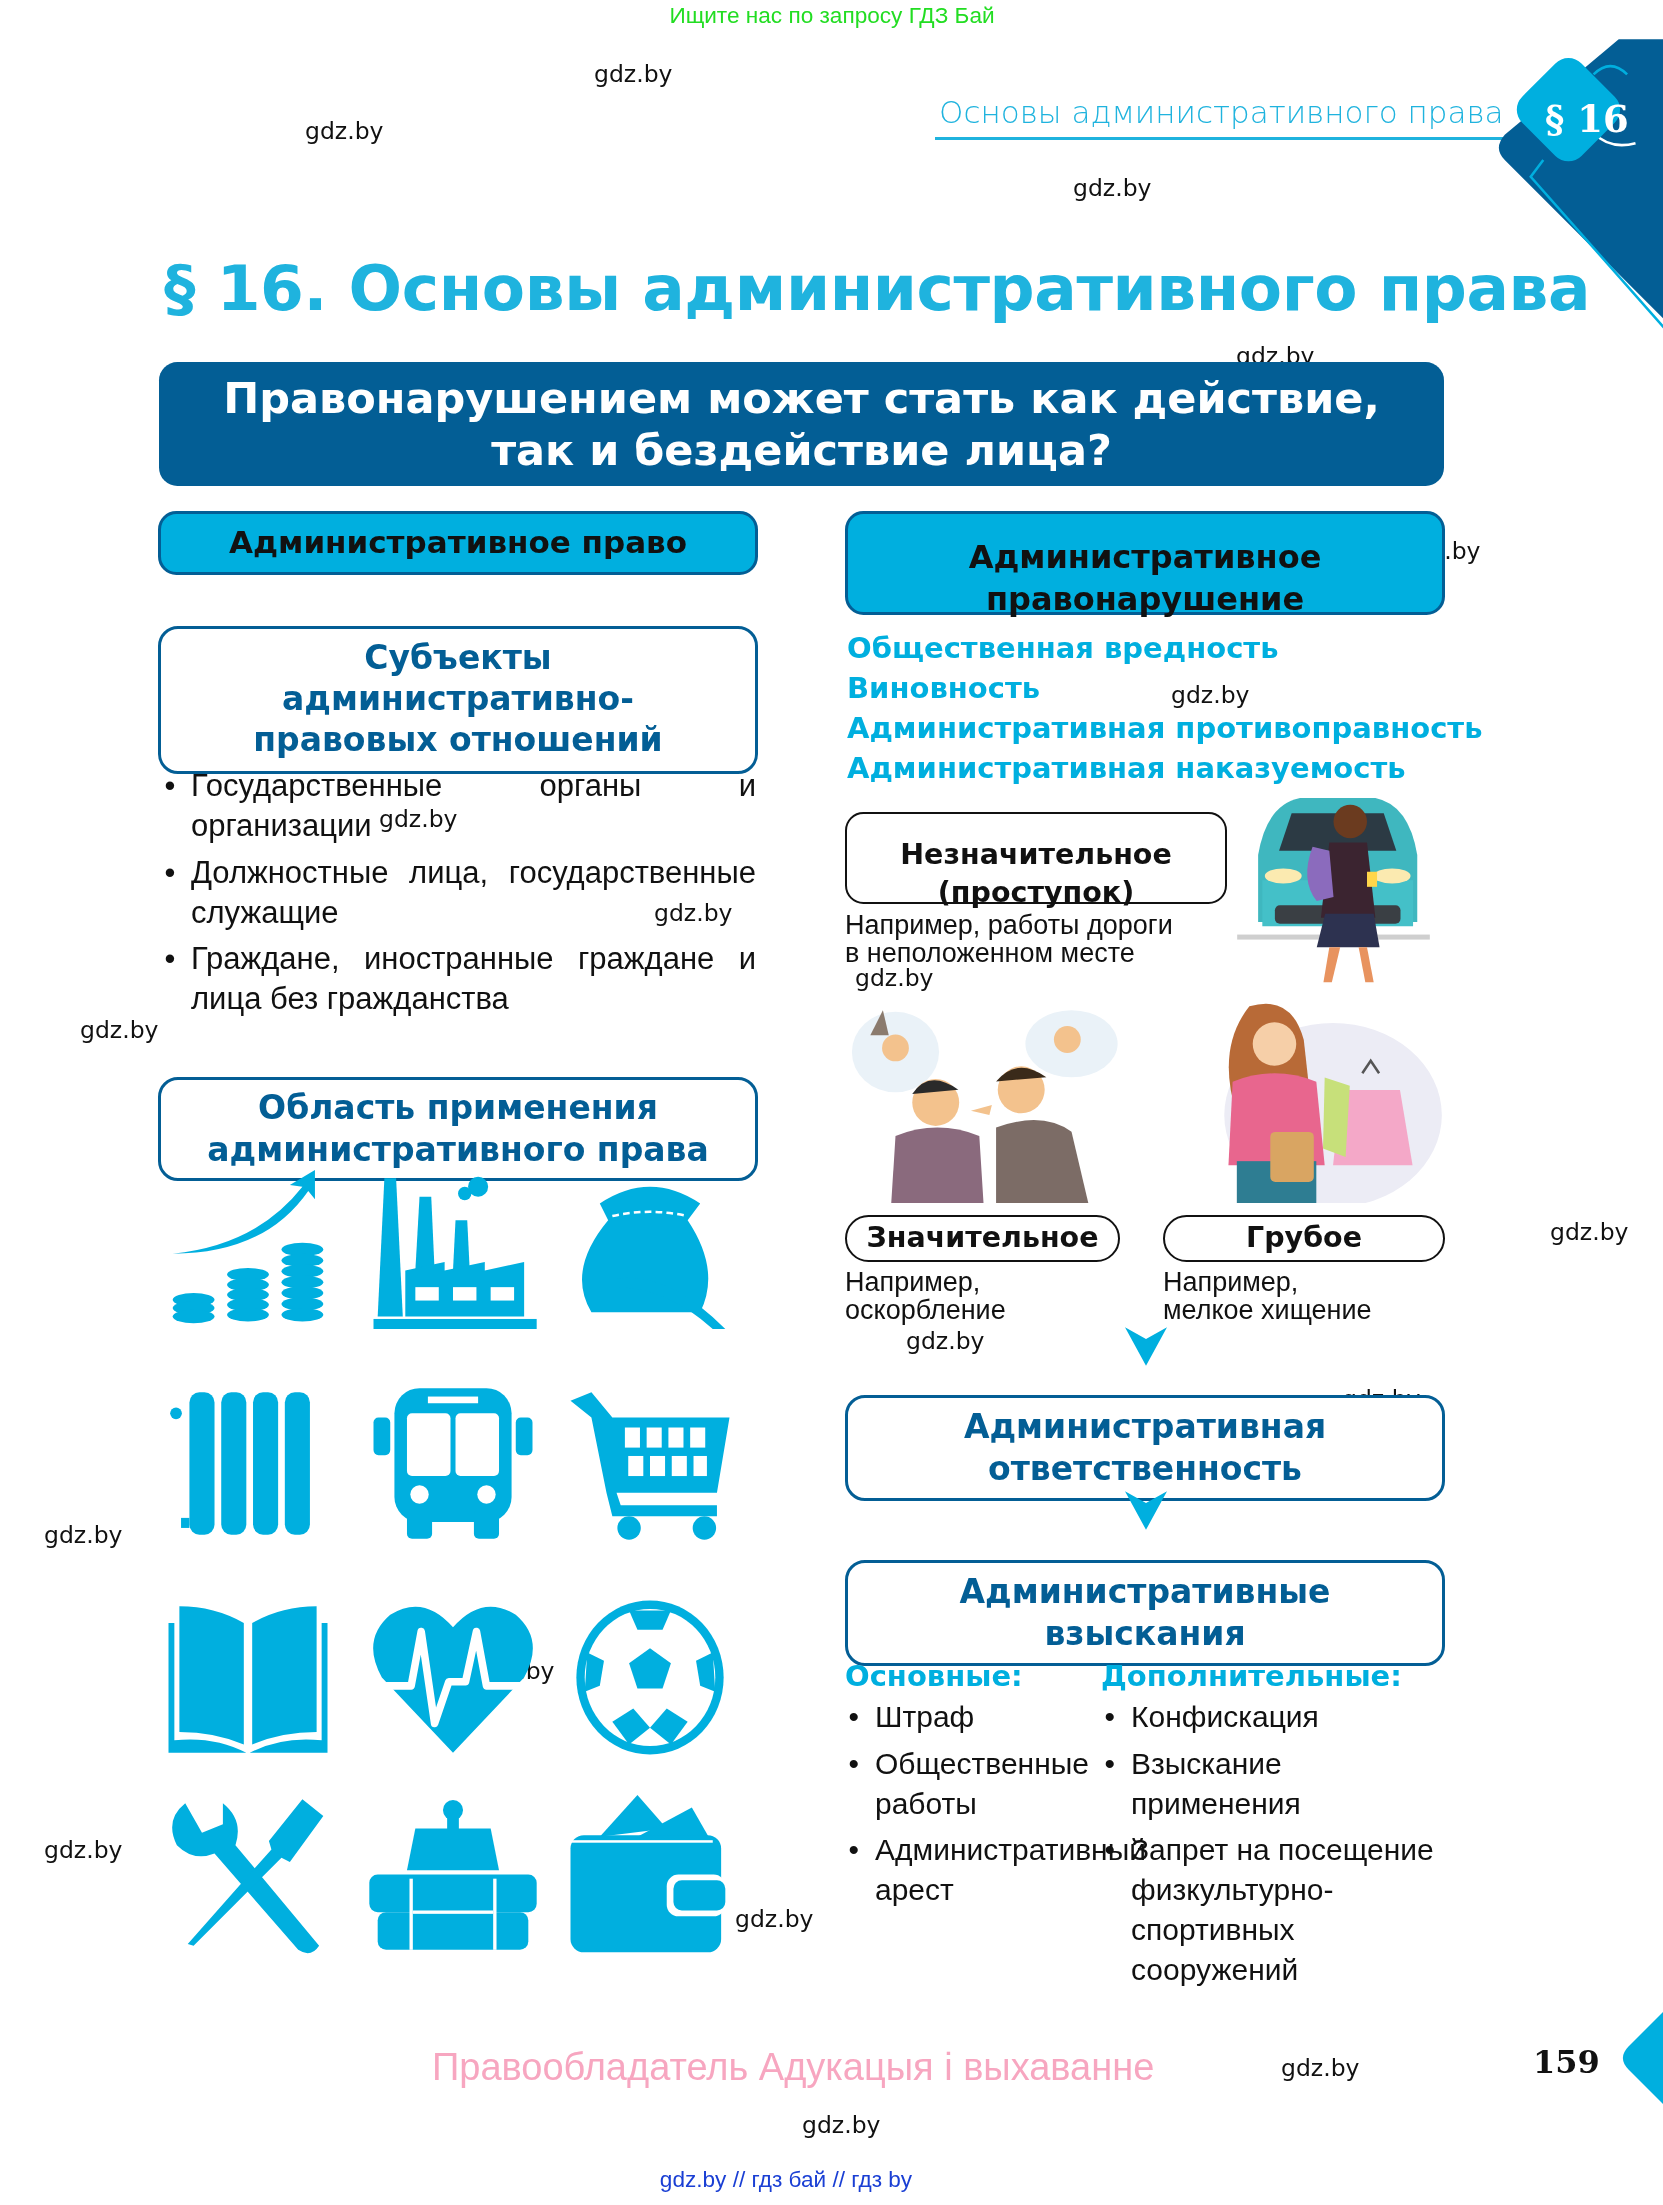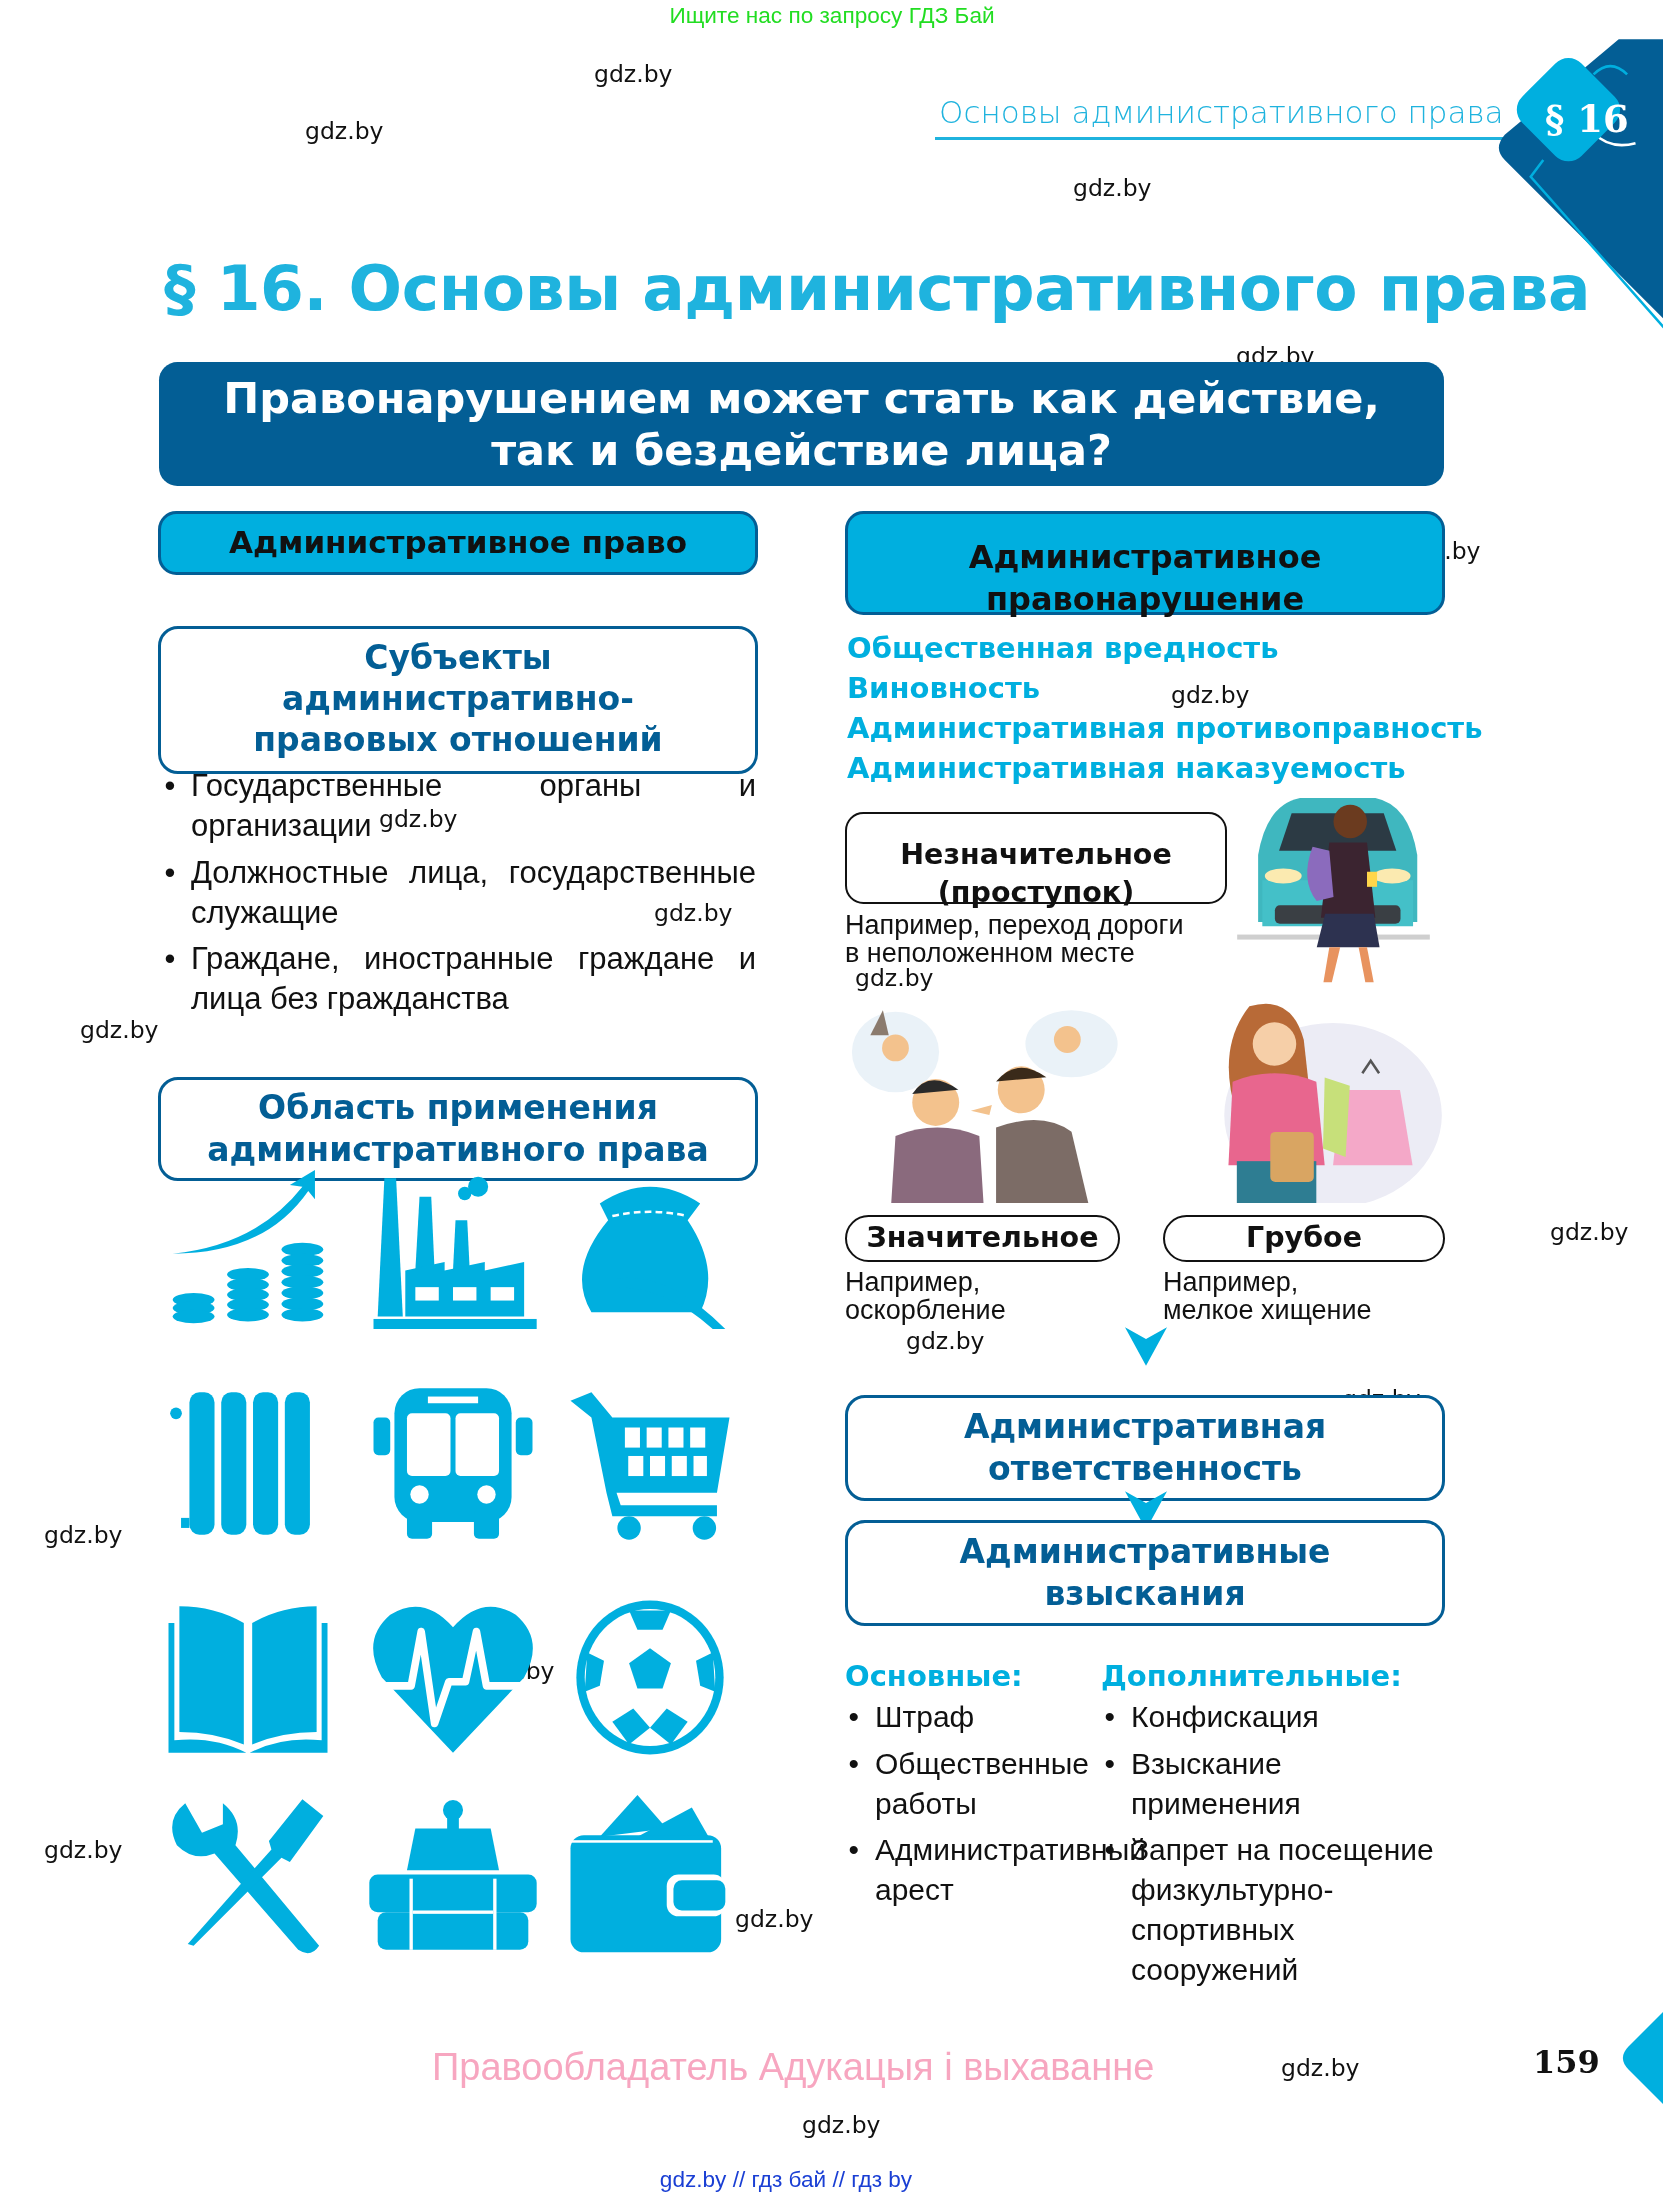--- a/index.html
+++ b/index.html
@@ -278,21 +278,21 @@
 <div class="feat" style="top:631px">Общественная вредность</div>
 <div class="feat" style="top:671px">Виновность</div>
 <div class="feat" style="top:711px">Административная противоправность</div>
 <div class="feat" style="top:751px">Административная наказуемость</div>
 
 <div class="box-black" style="left:845px;top:812px;width:382px;height:92px;font-size:28.5px;line-height:38px;padding-top:22px;">
   <div>Незначительное</div>
   <div>(проступок)</div>
 </div>
 <div class="example" style="left:845px;top:911px;">
-  <div>Например, переход дороги</div>
+  <div>Например, работы дороги</div>
   <div>в неположенном месте</div>
 </div>
 
 <svg class="illus" style="left:1233px;top:788px" width="201" height="201" viewBox="0 0 240 240">
   <rect x="5" y="175" width="230" height="6" fill="#cfcfcf"></rect>
   <path d="M30,160 L30,80 Q40,20 80,12 L170,12 Q210,20 220,80 L220,160 Z" fill="#3fb7bf"></path>
   <path d="M55,75 L70,30 L180,30 L195,75 Z" fill="#2c3a44"></path>
   <path d="M35,165 L35,110 L215,110 L215,165 Z" fill="#44c0c8"></path>
   <rect x="50" y="140" width="150" height="22" rx="6" fill="#3a3f44"></rect>
   <ellipse cx="60" cy="105" rx="22" ry="9" fill="#fbeab0"></ellipse>
@@ -351,21 +351,21 @@
 
 <div class="box-blue" style="left:845px;top:1373px;width:600px;height:106px;font-size:33px;line-height:42px;padding-top:8.4px;">
   <div>Административная</div>
   <div>ответственность</div>
 </div>
 
 <svg class="illus" style="left:1125px;top:1491px" width="42" height="39" viewBox="0 0 50 46">
   <path d="M0,0 L25,14 L50,0 L25,46 Z" fill="#00afdf"></path>
 </svg>
 
-<div class="box-blue" style="left:845px;top:1498px;width:600px;height:106px;font-size:33px;line-height:42px;padding-top:8.4px;">
+<div class="box-blue" style="left:845px;top:1538px;width:600px;height:106px;font-size:33px;line-height:42px;padding-top:8.4px;">
   <div>Административные</div>
   <div>взыскания</div>
 </div>
 
 <div class="sub-head" style="left:845px;top:1659px">Основные:</div>
 <div class="sub-head" style="left:1101px;top:1659px">Дополнительные:</div>
 
 <ul class="blist" style="left:845px;top:1697px;width:243px;line-height:40px;font-size:30px;">
   <li style="text-align:left">Штраф</li>
   <li style="text-align:left">Общественные работы</li>

